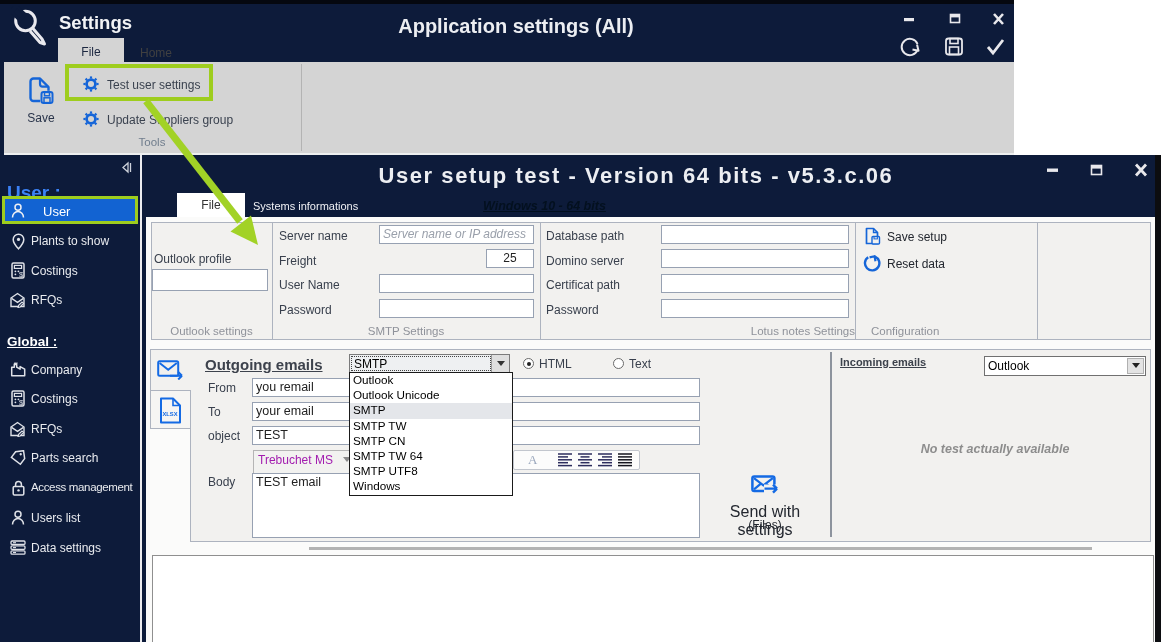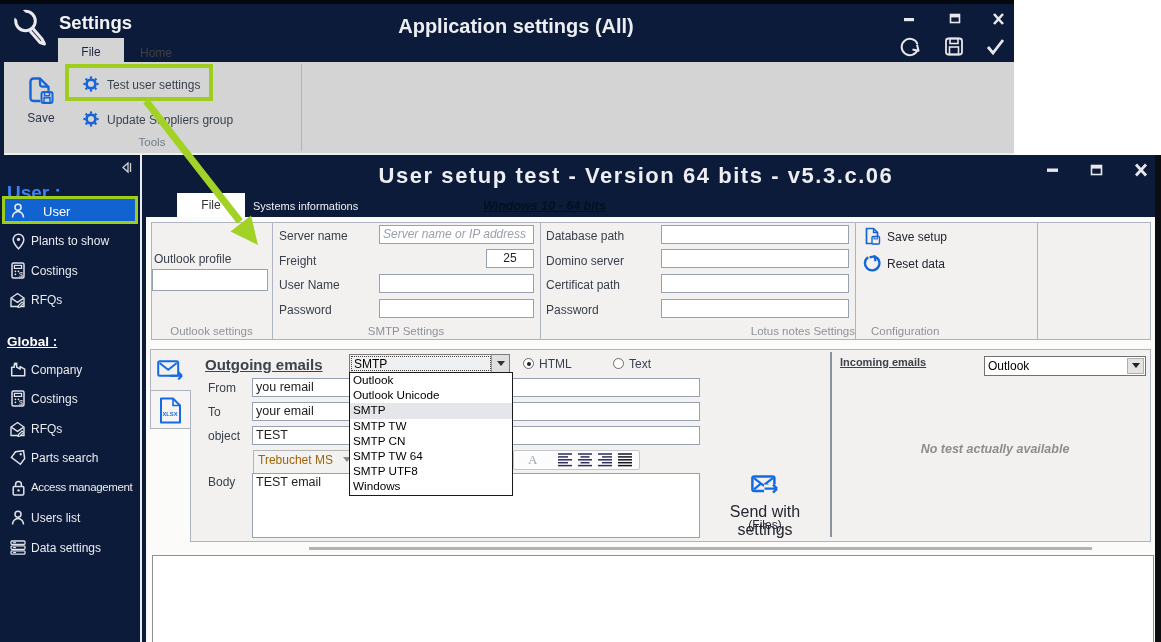--- a/index.html
+++ b/index.html
@@ -280,21 +280,21 @@
 <div class="abs" style="left:613px;top:358px;width:11px;height:11px;border-radius:50%;border:1px solid #6a6a6a;background:#fff;box-sizing:border-box;"></div>
 <div class="abs lbl" style="left:629px;top:357px;">Text</div>
 
 <div class="abs lbl" style="left:208px;top:381px;">From</div>
 <div class="inp" style="left:252px;top:377.5px;width:448px;height:19px;font-size:12.5px;">you remail</div>
 <div class="abs lbl" style="left:208px;top:405px;">To</div>
 <div class="inp" style="left:252px;top:402px;width:448px;height:19px;font-size:12.5px;">your email</div>
 <div class="abs lbl" style="left:208px;top:429px;">object</div>
 <div class="inp" style="left:252px;top:426px;width:448px;height:19px;font-size:12.5px;">TEST</div>
 
-<div class="abs" style="left:253px;top:450px;width:104px;height:30px;background:#f2f2f0;border:1px solid #b5b5b5;box-sizing:border-box;font-size:12px;color:#a16207;padding:2px 0 0 4px;">Trebuchet MS</div>
+<div class="abs" style="left:253px;top:450px;width:104px;height:30px;background:#f2f2f0;border:1px solid #b5b5b5;box-sizing:border-box;font-size:12px;color:#a21caf;padding:2px 0 0 4px;">Trebuchet MS</div>
 <div class="abs" style="left:343px;top:457px;width:0;height:0;border-left:4px solid transparent;border-right:4px solid transparent;border-top:5px solid #8a8a8a;"></div>
 <div class="abs" style="left:513px;top:450px;width:127px;height:20px;background:#fcfcfc;border:1px solid #c2c6ce;box-sizing:border-box;border-radius:2px;"></div>
 <div class="abs" style="left:528px;top:452px;font-size:13px;color:#9aa7bd;font-family:'Liberation Serif',serif;">A</div>
 <svg class="abs" style="left:556px;top:452px;" width="80" height="16" viewBox="0 0 80 16">
   <g stroke="#2d2d5e" stroke-width="1.5">
     <line x1="2" y1="2" x2="16" y2="2"></line>
       <line x1="2" y1="4.9" x2="12" y2="4.9"></line>
       <line x1="2" y1="7.8" x2="16" y2="7.8"></line>
       <line x1="2" y1="10.7" x2="12" y2="10.7"></line>
       <line x1="2" y1="13.6" x2="16" y2="13.6"></line>

